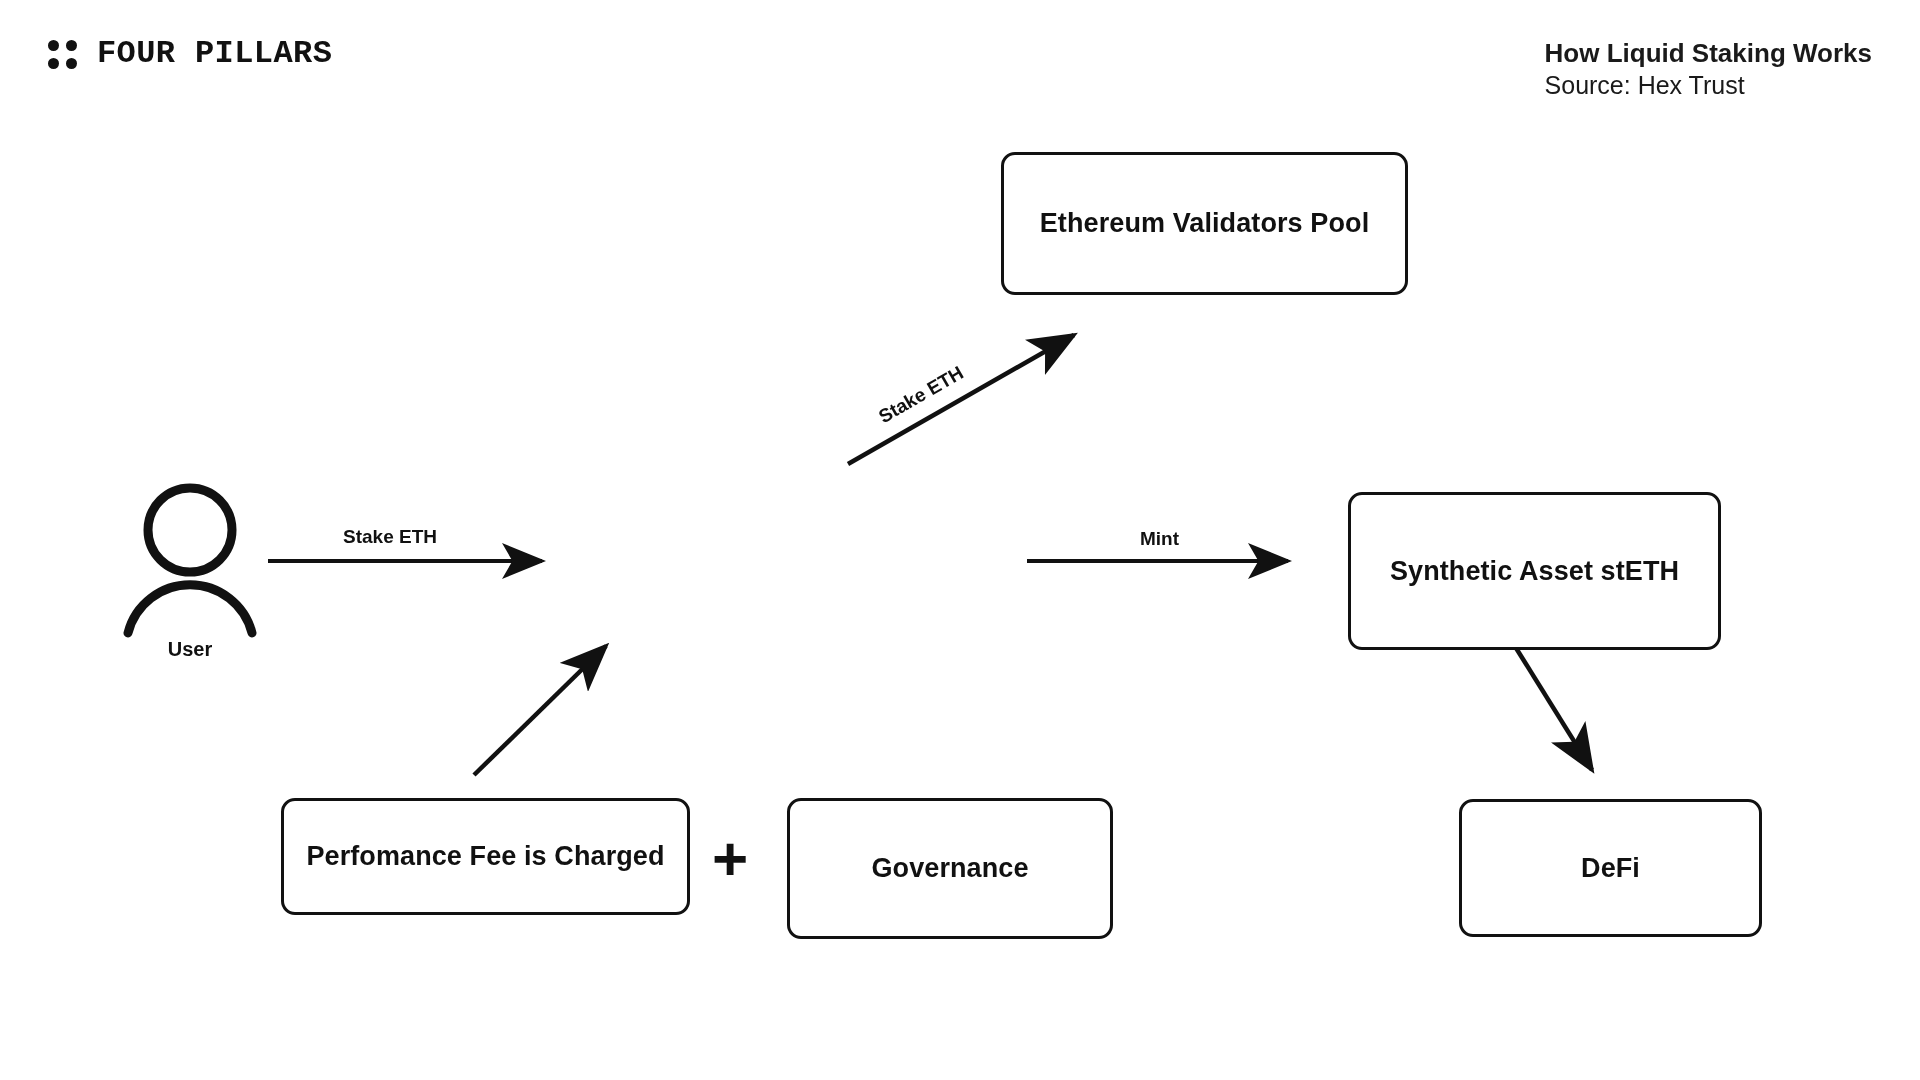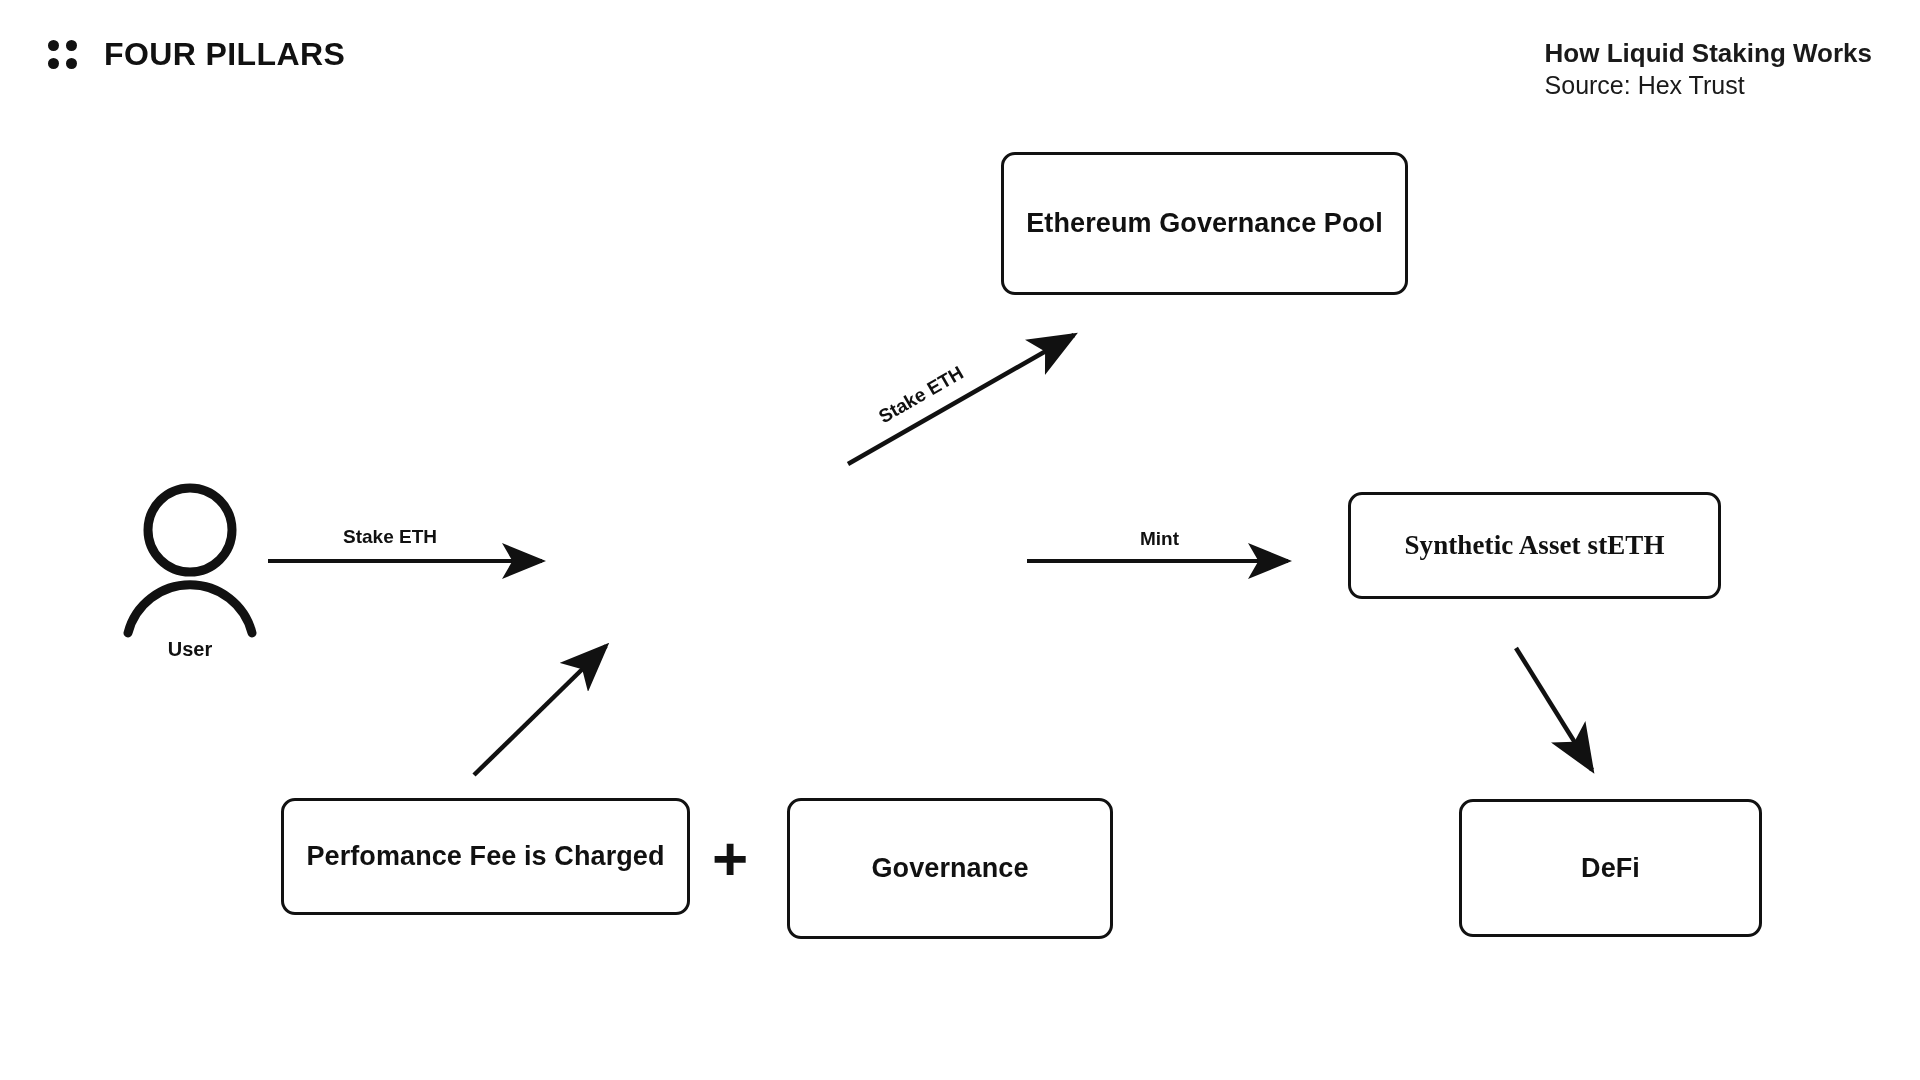--- a/index.html
+++ b/index.html
@@ -22,21 +22,22 @@
     top: 0; left: 0;
     width: 1920px;
     height: 130px;
   }
   .brand {
     position: absolute;
     left: 48px;
     top: 38px;
     display: flex;
     align-items: center;
-    gap: 27px;
+    gap: 20px;
+    font-family: Liberation Mono, monospace;
   }
   .brand-dots {
     display: grid;
     grid-template-columns: 11px 11px;
     grid-template-rows: 11px 11px;
     gap: 7px;
   }
   .brand-dots i {
     display: block;
     width: 11px;
@@ -181,25 +182,25 @@
 
   <div class="actor-caption" style="left:140px; top:638px; width:100px;">User</div>
 
   <div class="edge-label" style="left:343px; top:526px;">Stake ETH</div>
 
   <div class="edge-label rotated" style="left:886px; top:406px;">Stake ETH</div>
 
   <div class="edge-label" style="left:1140px; top:528px;">Mint</div>
 
   <div class="node-box" style="left:1001px; top:152px; width:407px; height:143px;">
-    <span class="node-label">Ethereum Governance Pool</span>
-  </div>
-
-
-  <div class="node-box" style="left:1348px; top:492px; width:373px; height:107px;font-family:Liberation Serif, serif;">
+    <span class="node-label">Ethereum Validators Pool</span>
+  </div>
+
+
+  <div class="node-box" style="left:1348px; top:492px; width:373px; height:158px;">
     <span class="node-label">Synthetic Asset stETH</span>
   </div>
 
   <div class="node-box" style="left:281px; top:798px; width:409px; height:117px;">
     <span class="node-label">Perfomance Fee is Charged</span>
   </div>
 
   <span class="plus-sign" style="left:712px; top:828px;">+</span>
 
   <div class="node-box" style="left:787px; top:798px; width:326px; height:141px;">

